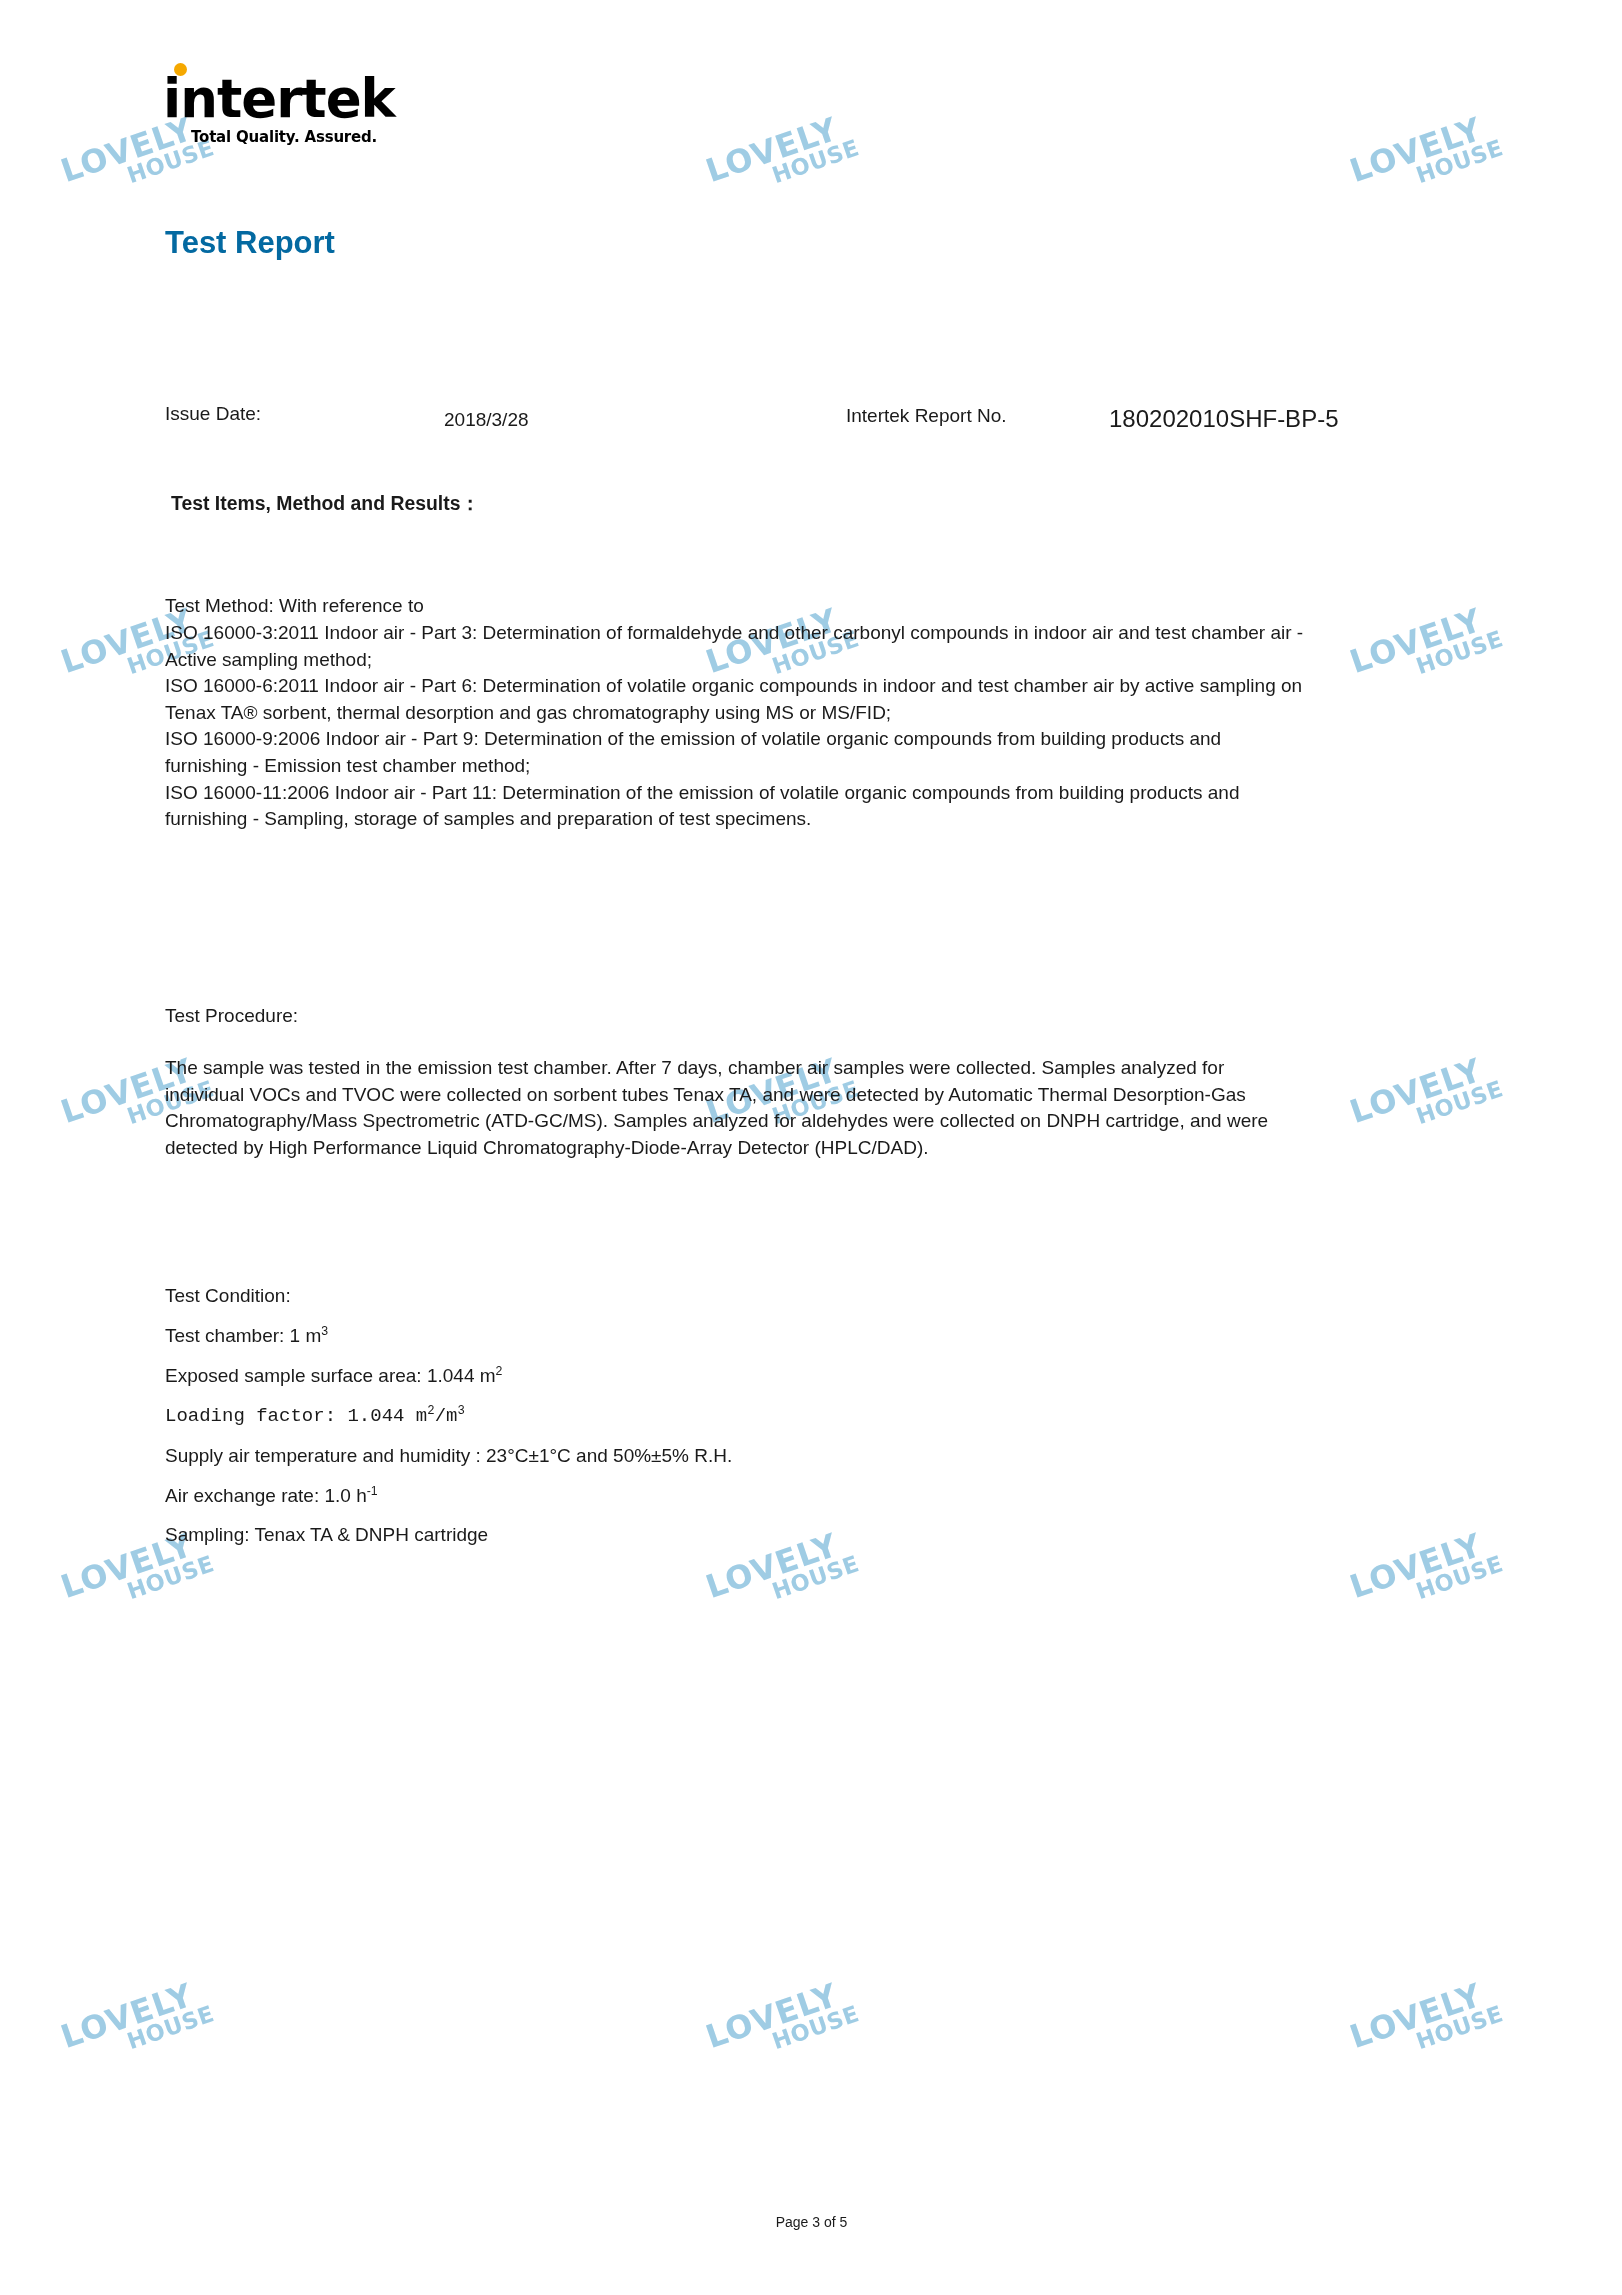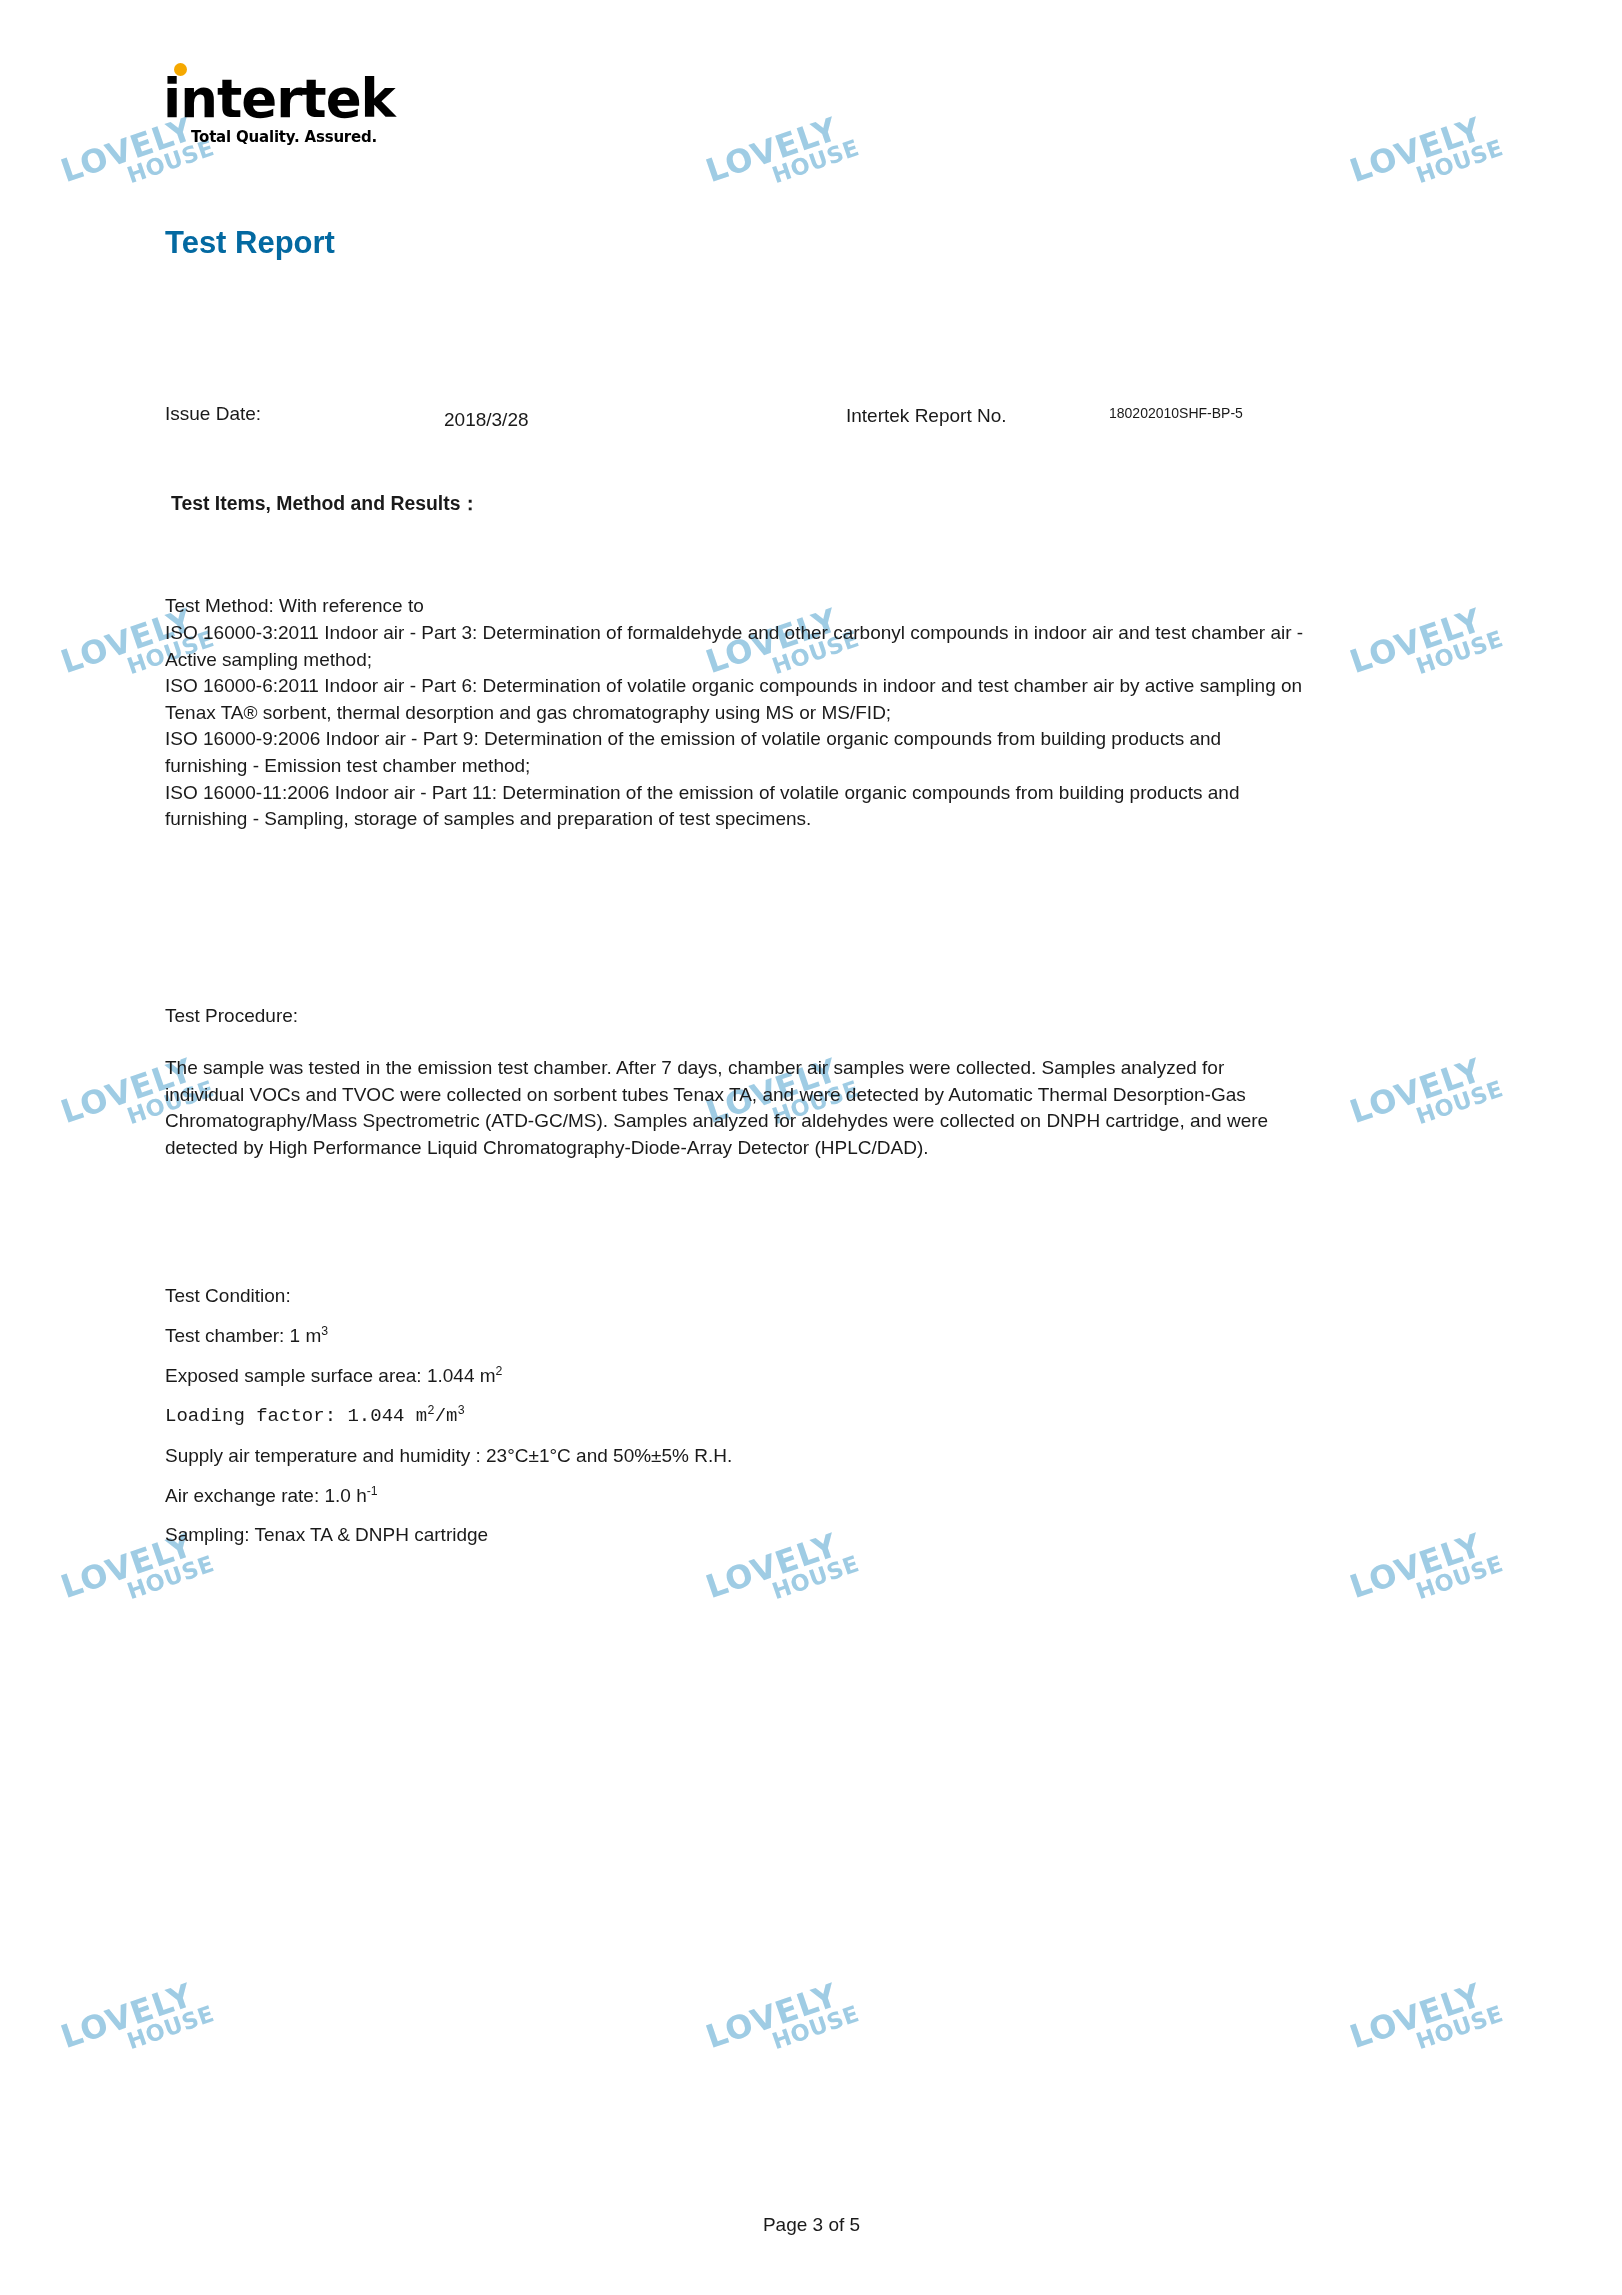--- a/index.html
+++ b/index.html
@@ -80,21 +80,21 @@
   .meta-report-label {
     position: absolute;
     left: 846px;
     top: 405px;
     font-size: 19px;
   }
   .meta-report-value {
     position: absolute;
     left: 1109px;
     top: 405px;
-    font-size: 14px;
+    font-size: 24px;
   }
 
   
   .section-head {
     position: absolute;
     left: 171px;
     top: 490px;
     font-size: 19.4px;
     font-weight: bold;
   }
@@ -133,21 +133,21 @@
     line-height: 0;
   }
 
   
   .footer {
     position: absolute;
     left: 0;
     top: 2214px;
     width: 100%;
     text-align: center;
-    font-size: 19px;
+    font-size: 14px;
     color: #1a1a1a;
   }
 
   
   .wm {
     position: absolute;
     font-family: "DejaVu Sans", sans-serif;
     font-weight: bold;
     color: #8fc4e0;
     opacity: 0.85;

